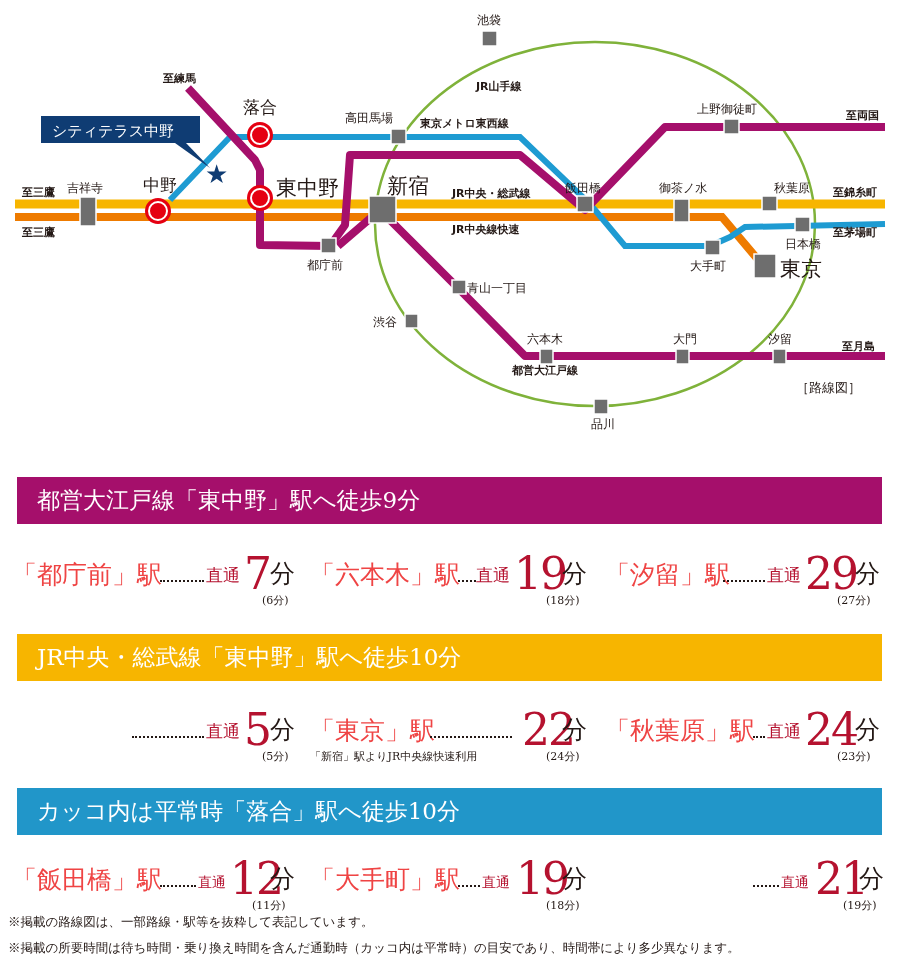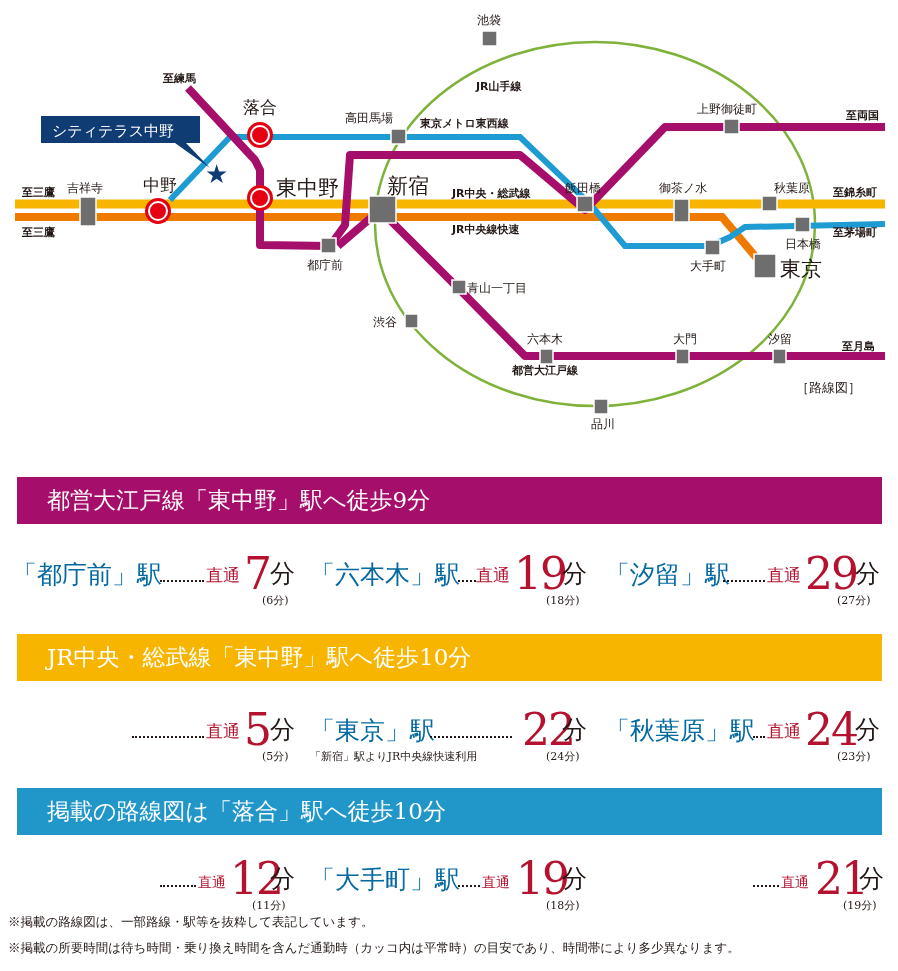--- a/index.html
+++ b/index.html
@@ -2,24 +2,24 @@
 <html><head>
 <meta charset="utf-8">
 <style>
   html,body{margin:0;padding:0;background:#fff;}
   body{width:898px;height:971px;position:relative;overflow:hidden;font-family:"DejaVu Serif","Liberation Serif",serif;color:#231815;}
   #map{position:absolute;left:0;top:0;width:898px;height:445px;}
   .lbl{font-family:"DejaVu Sans","Liberation Sans",sans-serif;font-size:11px;fill:#231815;font-weight:bold;}
   .st{font-family:"DejaVu Sans","Liberation Sans",sans-serif;font-size:12px;fill:#231815;}
   .big{font-family:"DejaVu Serif","Liberation Serif",serif;font-size:21px;fill:#231815;}
   .mid{font-family:"DejaVu Serif","Liberation Serif",serif;font-size:17px;fill:#231815;}
-  .band{position:absolute;left:17px;width:865px;height:47px;color:#fff;font-size:23px;line-height:47px;padding-left:30px;box-sizing:border-box;white-space:nowrap;}
+  .band{position:absolute;left:17px;width:865px;height:47px;color:#fff;font-size:23px;line-height:47px;padding-left:20px;box-sizing:border-box;white-space:nowrap;}
   .row{position:absolute;left:0;width:898px;height:60px;}
   .item{position:absolute;top:0;height:60px;white-space:nowrap;}
-  .stn{position:absolute;left:0;bottom:18px;font-size:25px;line-height:30px;color:#0369a1;}
+  .stn{position:absolute;left:0;bottom:18px;font-size:25px;line-height:30px;color:#ef4444;}
   .dots{position:absolute;bottom:26px;border-bottom:2px dotted #231815;height:0;}
   .direct{position:absolute;bottom:21px;font-size:17px;color:#b5122f;}
   .num{position:absolute;bottom:12px;font-size:44px;line-height:44px;color:#b5122f;letter-spacing:-2px;}
   .fun{position:absolute;bottom:18px;font-size:25px;color:#231815;}
   .normal{position:absolute;bottom:0;font-size:11px;color:#231815;}
   .sub{position:absolute;bottom:0;left:0;font-size:11px;color:#231815;}
   .note{position:absolute;left:8px;font-size:12.5px;color:#231815;white-space:nowrap;}
 </style>
 </head>
 <body>
@@ -161,23 +161,24 @@
   <div class="item" style="left:605px;width:290px">
     <span class="stn">「秋葉原」駅</span>
     <span class="dots" style="left:148px;width:12px"></span>
     <span class="direct" style="left:162px">直通</span>
     <span class="num" style="left:200px">24</span>
     <span class="fun" style="left:250px">分</span>
     <span class="normal" style="left:232px">(23分)</span>
   </div>
 </div>
 
-<div class="band" style="top:788px;background:#2196c9">掲載の路線図は「落合」駅へ徒歩10分</div>
+<div class="band" style="top:788px;background:#2196c9">カッコ内は平常時「落合」駅へ徒歩10分</div>
 <div class="row" style="top:853px">
   <div class="item" style="left:12px;width:290px">
+    <span class="stn">「飯田橋」駅</span>
     <span class="dots" style="left:148px;width:36px"></span>
     <span class="direct" style="left:186px;font-size:14px">直通</span>
     <span class="num" style="left:218px">12</span>
     <span class="fun" style="left:258px">分</span>
     <span class="normal" style="left:240px">(11分)</span>
   </div>
   <div class="item" style="left:310px;width:290px">
     <span class="stn">「大手町」駅</span>
     <span class="dots" style="left:148px;width:22px"></span>
     <span class="direct" style="left:172px;font-size:14px">直通</span>

